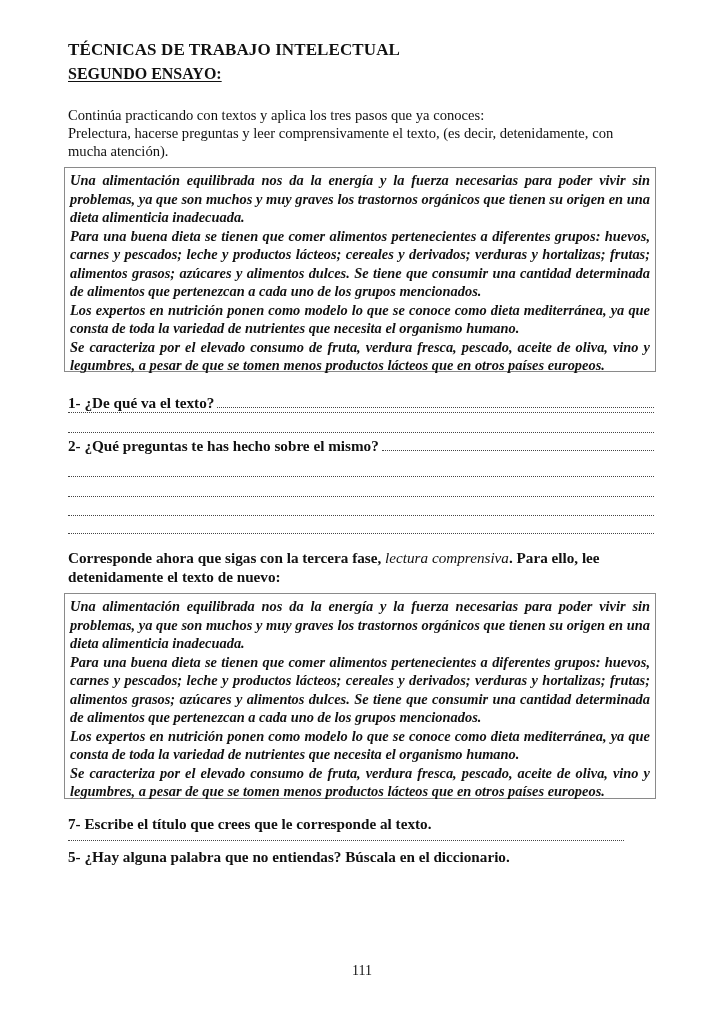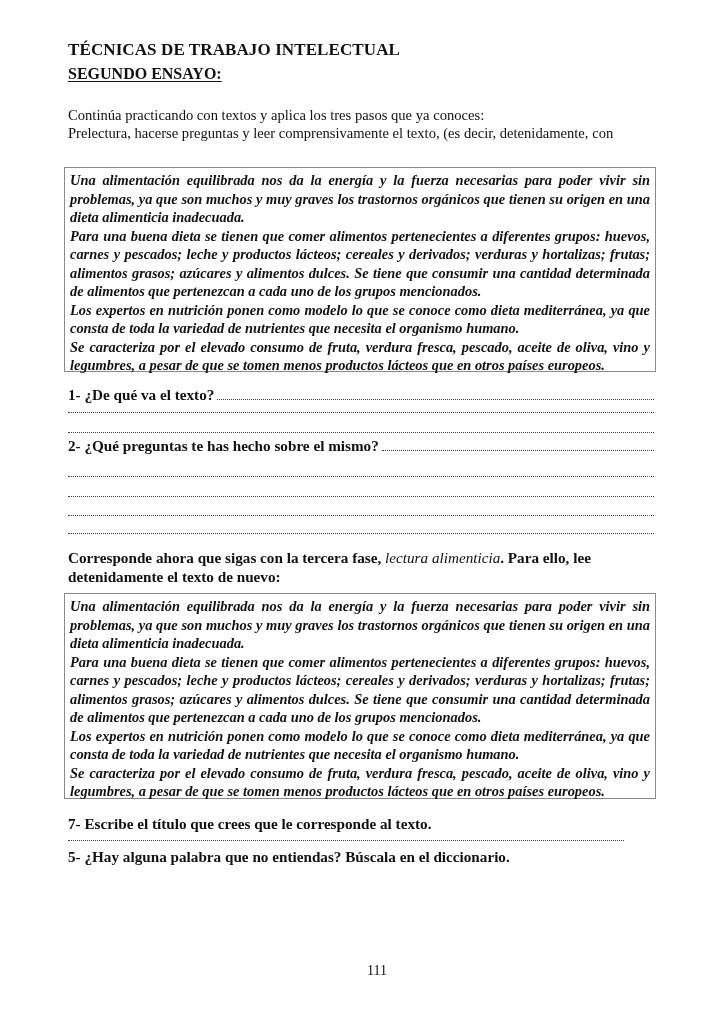--- a/index.html
+++ b/index.html
@@ -12,58 +12,59 @@
   .reading-box { left: 64px; width: 592px; border: 1.5px solid #8a8a8a; box-sizing: border-box; padding: 3px 5px 0 5px; }
   .box1 { top: 167px; height: 205px; }
   .box2 { top: 593px; height: 206px; }
   .reading-box p { margin: 0; font-style: italic; font-weight: bold; font-size: 14.4px; line-height: 18.5px; text-align: justify; }
   .q { font-weight: bold; font-size: 15.2px; white-space: nowrap; }
   .answer-line { left: 68px; width: 586px; height: 2px; border-bottom: 1.3px dotted #444; }
   .q-row { left: 68px; width: 586px; display: flex; align-items: flex-end; }
   .q-row .dots { flex: 1; border-bottom: 1.3px dotted #444; margin-left: 3px; margin-bottom: 4px; }
   .instruction { left: 68px; top: 548px; width: 560px; font-weight: bold; font-size: 15.2px; line-height: 19px; }
   .instruction i { font-weight: normal; }
-  .page-number { left: 367px; top: 963px; font-size: 14px; }
+  .page-number { left: 352px; top: 963px; font-size: 14px; }
 </style>
 </head>
 <body>
 
 <div class="abs header-title">TÉCNICAS DE TRABAJO INTELECTUAL</div>
 <div class="abs section-title">SEGUNDO ENSAYO:</div>
 
 <div class="abs intro">
   <div>Continúa practicando con textos y aplica los tres pasos que ya conoces:</div>
   <div>Prelectura, hacerse preguntas y leer comprensivamente el texto, (es decir, detenidamente, con</div>
+  <div>mucha atención).</div>
 </div>
 
 <div class="abs reading-box box1">
   <p>Una alimentación equilibrada nos da la energía y la fuerza necesarias para poder vivir sin problemas, ya que son muchos y muy graves los trastornos orgánicos que tienen su origen en una dieta alimenticia inadecuada.</p>
   <p>Para una buena dieta se tienen que comer alimentos pertenecientes a diferentes grupos: huevos, carnes y pescados; leche y productos lácteos; cereales y derivados; verduras y hortalizas; frutas; alimentos grasos; azúcares y alimentos dulces. Se tiene que consumir una cantidad determinada de alimentos que pertenezcan a cada uno de los grupos mencionados.</p>
   <p>Los expertos en nutrición ponen como modelo lo que se conoce como dieta mediterránea, ya que consta de toda la variedad de nutrientes que necesita el organismo humano.</p>
   <p>Se caracteriza por el elevado consumo de fruta, verdura fresca, pescado, aceite de oliva, vino y legumbres, a pesar de que se tomen menos productos lácteos que en otros países europeos.</p>
 </div>
 
-<div class="abs q-row" style="top:386px;">
+<div class="abs q-row" style="top:394px;">
   <span class="q">1- ¿De qué va el texto?</span>
   <span class="dots"></span>
 </div>
 <div class="abs answer-line" style="top:410px;"></div>
 <div class="abs answer-line" style="top:430px;"></div>
 
 <div class="abs q-row" style="top:437px;">
   <span class="q">2- ¿Qué preguntas te has hecho sobre el mismo?</span>
   <span class="dots"></span>
 </div>
 <div class="abs answer-line" style="top:474px;"></div>
 <div class="abs answer-line" style="top:494px;"></div>
 <div class="abs answer-line" style="top:513px;"></div>
 <div class="abs answer-line" style="top:531px;"></div>
 
 <div class="abs instruction">
-  <span>Corresponde ahora que sigas con la tercera fase, </span><i>lectura alimenticia</i><span>. Para ello, lee detenidamente el texto de nuevo:</span>
+  <span>Corresponde ahora que sigas con la tercera fase, </span><i>lectura comprensiva</i><span>. Para ello, lee detenidamente el texto de nuevo:</span>
 </div>
 
 <div class="abs reading-box box2">
   <p>Una alimentación equilibrada nos da la energía y la fuerza necesarias para poder vivir sin problemas, ya que son muchos y muy graves los trastornos orgánicos que tienen su origen en una dieta alimenticia inadecuada.</p>
   <p>Para una buena dieta se tienen que comer alimentos pertenecientes a diferentes grupos: huevos, carnes y pescados; leche y productos lácteos; cereales y derivados; verduras y hortalizas; frutas; alimentos grasos; azúcares y alimentos dulces. Se tiene que consumir una cantidad determinada de alimentos que pertenezcan a cada uno de los grupos mencionados.</p>
   <p>Los expertos en nutrición ponen como modelo lo que se conoce como dieta mediterránea, ya que consta de toda la variedad de nutrientes que necesita el organismo humano.</p>
   <p>Se caracteriza por el elevado consumo de fruta, verdura fresca, pescado, aceite de oliva, vino y legumbres, a pesar de que se tomen menos productos lácteos que en otros países europeos.</p>
 </div>
 
 <div class="abs q" style="left:68px; top:815px;">7- Escribe el título que crees que le corresponde al texto.</div>

